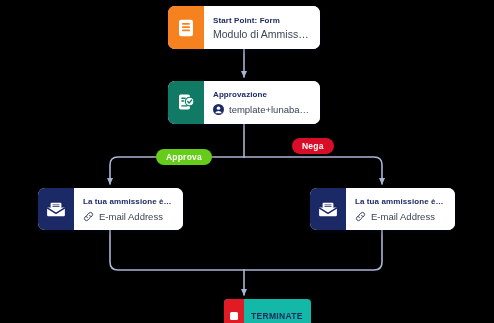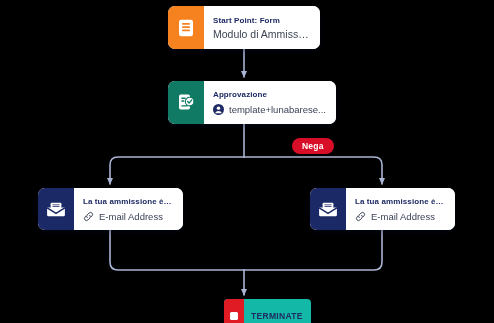--- a/index.html
+++ b/index.html
@@ -78,21 +78,21 @@
     white-space: nowrap;
     overflow: hidden;
     text-overflow: ellipsis;
     margin-top: 3px;
   }
 
   
   #node-start  { left: 168px; top: 6px;   width: 152px; height: 43px; }
   #node-start .icon-pane { background: #f5821f; }
 
-  #node-approval { left: 168px; top: 81px; width: 168px; height: 43px; }
+  #node-approval { left: 168px; top: 81px; width: 152px; height: 43px; }
   #node-approval .icon-pane { background: #117a65; }
 
   #node-email-approved { left: 38px; top: 188px; width: 145px; height: 42px; }
   #node-email-denied   { left: 310px; top: 188px; width: 145px; height: 42px; }
   #node-email-approved .icon-pane,
   #node-email-denied .icon-pane { background: #1b2a66; }
 
   
   .edge-pill {
     position: absolute;
@@ -214,20 +214,21 @@
             <circle cx="6" cy="6" r="6" fill="#1e2a63"></circle>
             <circle cx="6" cy="4.5" r="1.9" fill="#ffffff"></circle>
             <path d="M2.3 10.2 a3.9 3.9 0 0 1 7.4 0 z" fill="#ffffff"></path>
           </svg>
         </span>
         <span class="subtext">template+lunabarese...</span>
       </div>
     </div>
   </div>
 
+  <div class="edge-pill" id="pill-approve">Approva</div>
   <div class="edge-pill" id="pill-deny">Nega</div>
 
   <div class="node" id="node-email-approved">
     <div class="icon-pane">
       <svg class="glyph" width="18" height="15" viewBox="0 0 18 15" xmlns="http://www.w3.org/2000/svg">
         <rect x="3.6" y="0.8" width="10.8" height="5.2" rx="1" fill="#ffffff"></rect>
         <rect x="5.3" y="2.4" width="7.4" height="0.9" rx="0.45" fill="#1b2a66"></rect>
         <rect x="5.3" y="4.2" width="7.4" height="0.9" rx="0.45" fill="#1b2a66"></rect>
         <path d="M1 5.6 h16 a0.9 0.9 0 0 1 0.9 0.9 v6.6 a1.2 1.2 0 0 1 -1.2 1.2 h-15.4 a1.2 1.2 0 0 1 -1.2 -1.2 v-6.6 a0.9 0.9 0 0 1 0.9 -0.9 z" fill="#ffffff"></path>
         <path d="M0.6 6.2 L9 11.3 L17.4 6.2" fill="none" stroke="#1b2a66" stroke-width="1.5" stroke-linecap="round" stroke-linejoin="round"></path>

